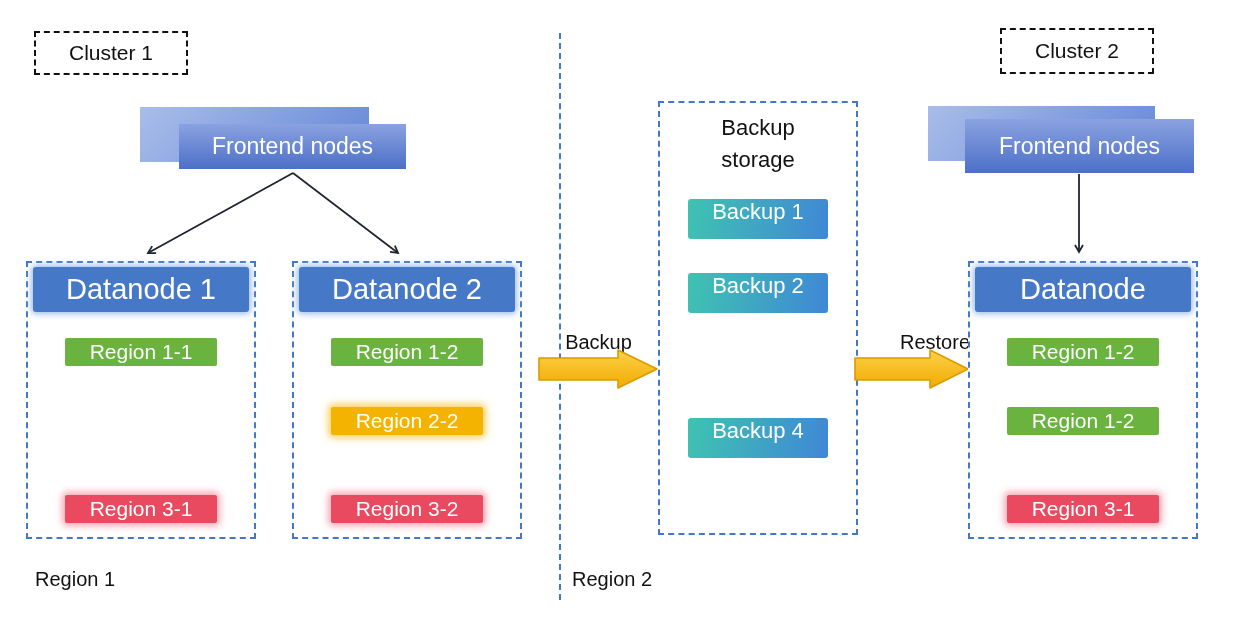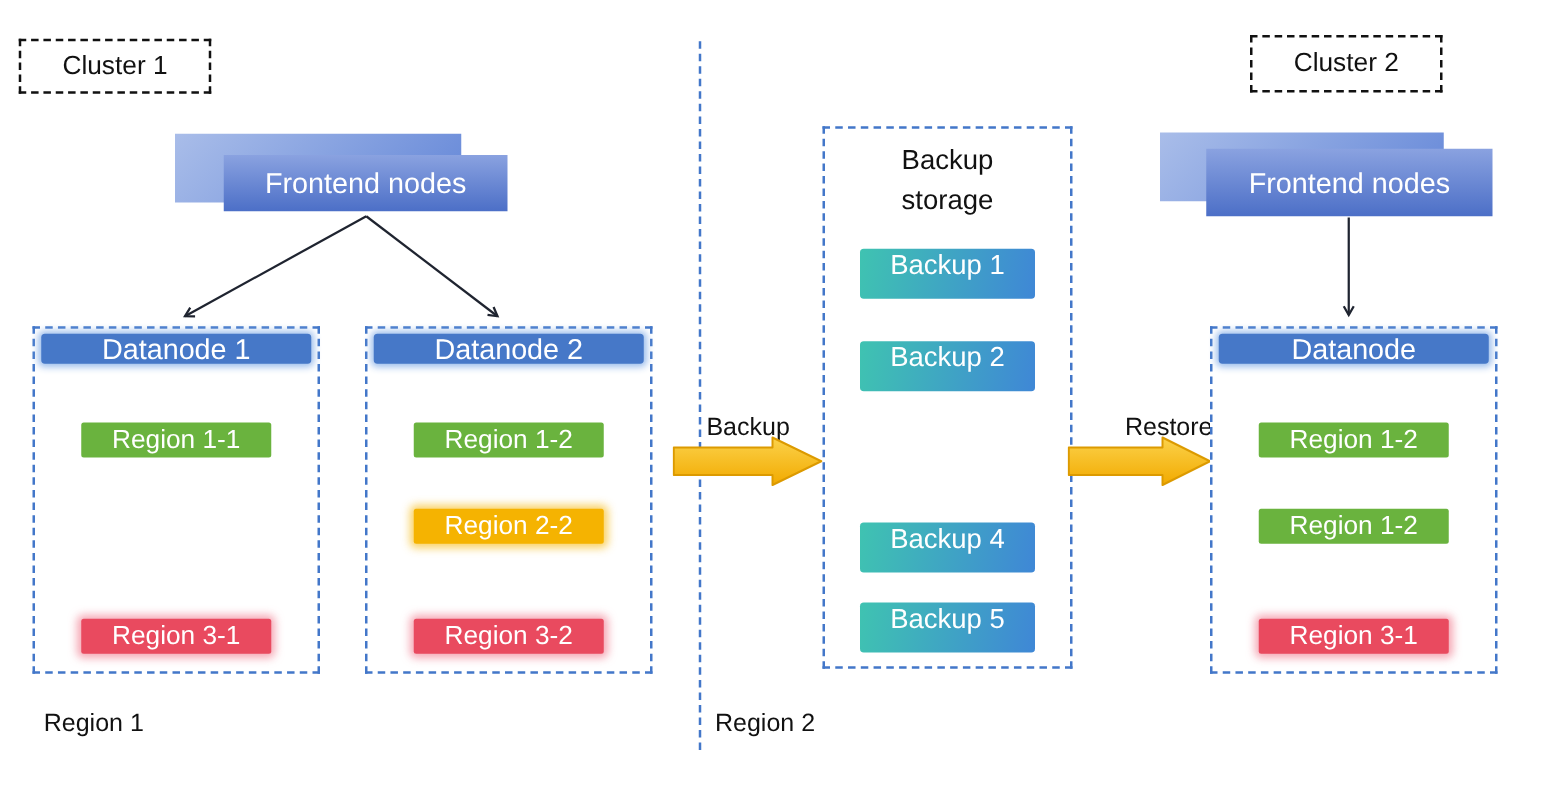--- a/index.html
+++ b/index.html
@@ -8,39 +8,39 @@
     font-family:"Liberation Sans","DejaVu Sans",sans-serif;color:#111;
   }
 
   
   .divider{position:absolute;left:559px;top:33px;height:567px;width:0;
     border-left:2.5px dashed #4377C9;}
 
   
   .cluster-tag{position:absolute;border:2.5px dashed #111;display:flex;
     align-items:center;justify-content:center;font-size:21px;background:#fff;}
-  .cluster-tag.c1{left:15px;top:31px;width:150px;height:40px;text-align:center;}
+  .cluster-tag.c1{left:34px;top:31px;width:150px;height:40px;text-align:center;}
   .cluster-tag.c2{left:1000px;top:28px;width:150px;height:42px;}
 
   
   .fe-back{position:absolute;background:linear-gradient(135deg,#A9BDE9 0%,#6487D8 100%);}
   .fe-back.left{left:140px;top:107px;width:229px;height:55px;}
   .fe-back.right{left:928px;top:106px;width:227px;height:55px;}
   .fe-front{position:absolute;display:flex;align-items:center;justify-content:center;
     color:#fff;font-size:23px;background:linear-gradient(180deg,#8AA2E0 0%,#4C6FC7 100%);}
   .fe-front.left{left:179px;top:124px;width:227px;height:45px;}
   .fe-front.right{left:965px;top:119px;width:229px;height:54px;}
 
   
   .dn-box{position:absolute;width:226px;height:274px;border:2.5px dashed #4377C9;background:#fff;}
   .dn-box.d1{left:26px;top:261px;}
   .dn-box.d2{left:292px;top:261px;}
   .dn-box.d3{left:968px;top:261px;}
-  .dn-header{position:absolute;left:5px;right:5px;top:4px;height:24px;background:#4678C8;
-    border-radius:3px;box-shadow:0 0 6px 2px rgba(150,185,235,.95);color:#fff;font-size:23px;
+  .dn-header{position:absolute;left:5px;right:5px;top:4px;height:45px;background:#4678C8;
+    border-radius:3px;box-shadow:0 0 6px 2px rgba(150,185,235,.95);color:#fff;font-size:29px;
     display:flex;align-items:center;justify-content:center;}
 
   
   .chip{position:absolute;left:50%;transform:translateX(-50%);width:152px;height:28px;
     border-radius:2px;color:#fff;font-size:21px;display:flex;align-items:center;justify-content:center;}
   .chip.r1{top:75px;} .chip.r2{top:144px;} .chip.r3{top:213px;margin-top:19px;}
   .chip[data-color="green"]{background:#6AB33E;}
   .chip[data-color="yellow"]{background:#F5B301;box-shadow:0 0 7px 3px rgba(247,198,60,.8);}
   .chip[data-color="red"]{background:#E94A5F;box-shadow:0 0 7px 3px rgba(240,120,140,.65);}
 
@@ -138,23 +138,20 @@
 storage</div>
     <div class="bk-chip b1">
       <span>Backup 1</span>
     </div>
     <div class="bk-chip b2">
       <span>Backup 2</span>
     </div>
     <div class="bk-chip b4">
       <span>Backup 4</span>
     </div>
-    <div class="bk-chip b5">
-      <span>Backup 5</span>
-    </div>
   </div>
 
   <div class="flow-label backup">Backup</div>
   <svg class="flow-arrow backup" width="121" height="42">
     <defs>
       <linearGradient id="flowGrad1" x1="0" y1="0" x2="0" y2="1">
         <stop offset="0" stop-color="#FBD24B"></stop>
           <stop offset="1" stop-color="#F2AA00"></stop>
       </linearGradient>
     </defs>

